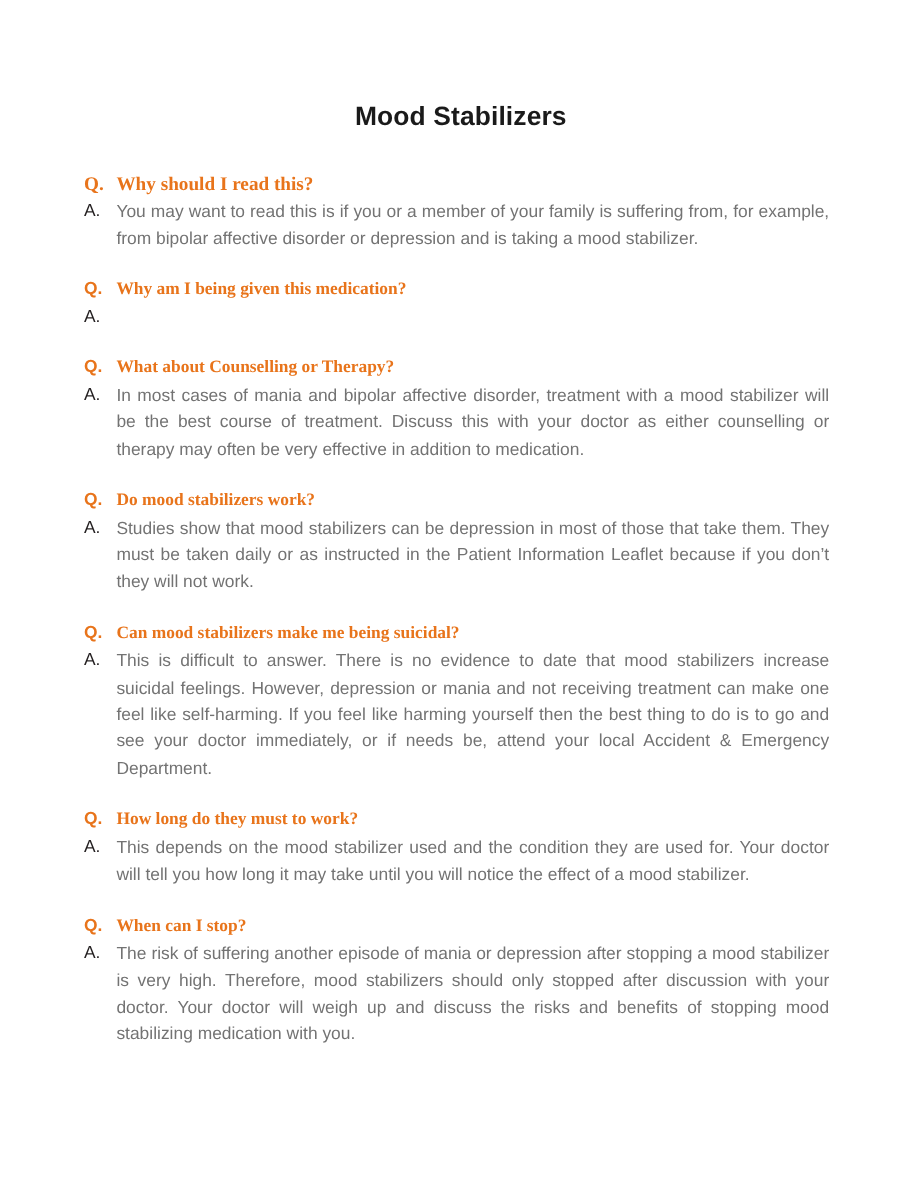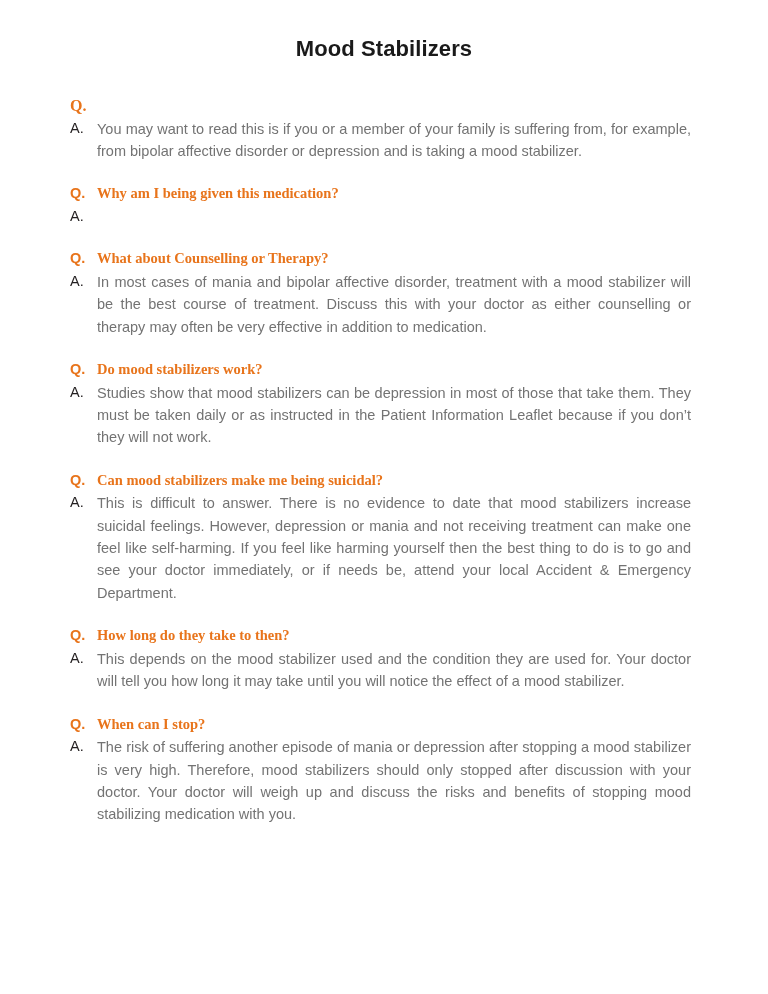--- a/index.html
+++ b/index.html
@@ -26,21 +26,21 @@
   }
   .doc-title {
     text-align: center;
     font-family: "Liberation Sans", sans-serif;
     font-weight: bold;
     font-size: 22px;
     line-height: 26px;
     color: #1a1a1a;
     letter-spacing: 0.1px;
     margin: 0;
-    padding-top: 36px;
+    padding-top: 84px;
   }
   .qa-list {
     margin: 0;
     padding: 0;
     padding-top: 33px;
   }
   .qa-block {
     margin: 0 0 21px 0;
     padding: 0;
   }
@@ -99,20 +99,21 @@
 
 <div class="page">
 
   <h1 class="doc-title">Mood Stabilizers</h1>
 
   <div class="qa-list">
 
     <div class="qa-block">
       <div class="qa-row q-row q-serif">
         <span class="qa-label">Q.</span>
+        <span class="qa-text q-text">Why should I read this?</span>
       </div>
       <div class="qa-row a-row">
         <span class="qa-label">A.</span>
         <span class="qa-text a-text">You may want to read this is if you or a member of your family is suffering from, for example, from bipolar affective disorder or depression and is taking a mood stabilizer.</span>
       </div>
     </div>
 
     <div class="qa-block">
       <div class="qa-row q-row">
         <span class="qa-label">Q.</span>
@@ -152,21 +153,21 @@
       </div>
       <div class="qa-row a-row">
         <span class="qa-label">A.</span>
         <span class="qa-text a-text">This is difficult to answer. There is no evidence to date that mood stabilizers increase suicidal feelings. However, depression or mania and not receiving treatment can make one feel like self-harming. If you feel like harming yourself then the best thing to do is to go and see your doctor immediately, or if needs be, attend your local Accident &amp; Emergency Department.</span>
       </div>
     </div>
 
     <div class="qa-block">
       <div class="qa-row q-row">
         <span class="qa-label">Q.</span>
-        <span class="qa-text q-text">How long do they take to then?</span>
+        <span class="qa-text q-text">How long do they must to work?</span>
       </div>
       <div class="qa-row a-row">
         <span class="qa-label">A.</span>
         <span class="qa-text a-text">This depends on the mood stabilizer used and the condition they are used for. Your doctor will tell you how long it may take until you will notice the effect of a mood stabilizer.</span>
       </div>
     </div>
 
     <div class="qa-block">
       <div class="qa-row q-row">
         <span class="qa-label">Q.</span>

